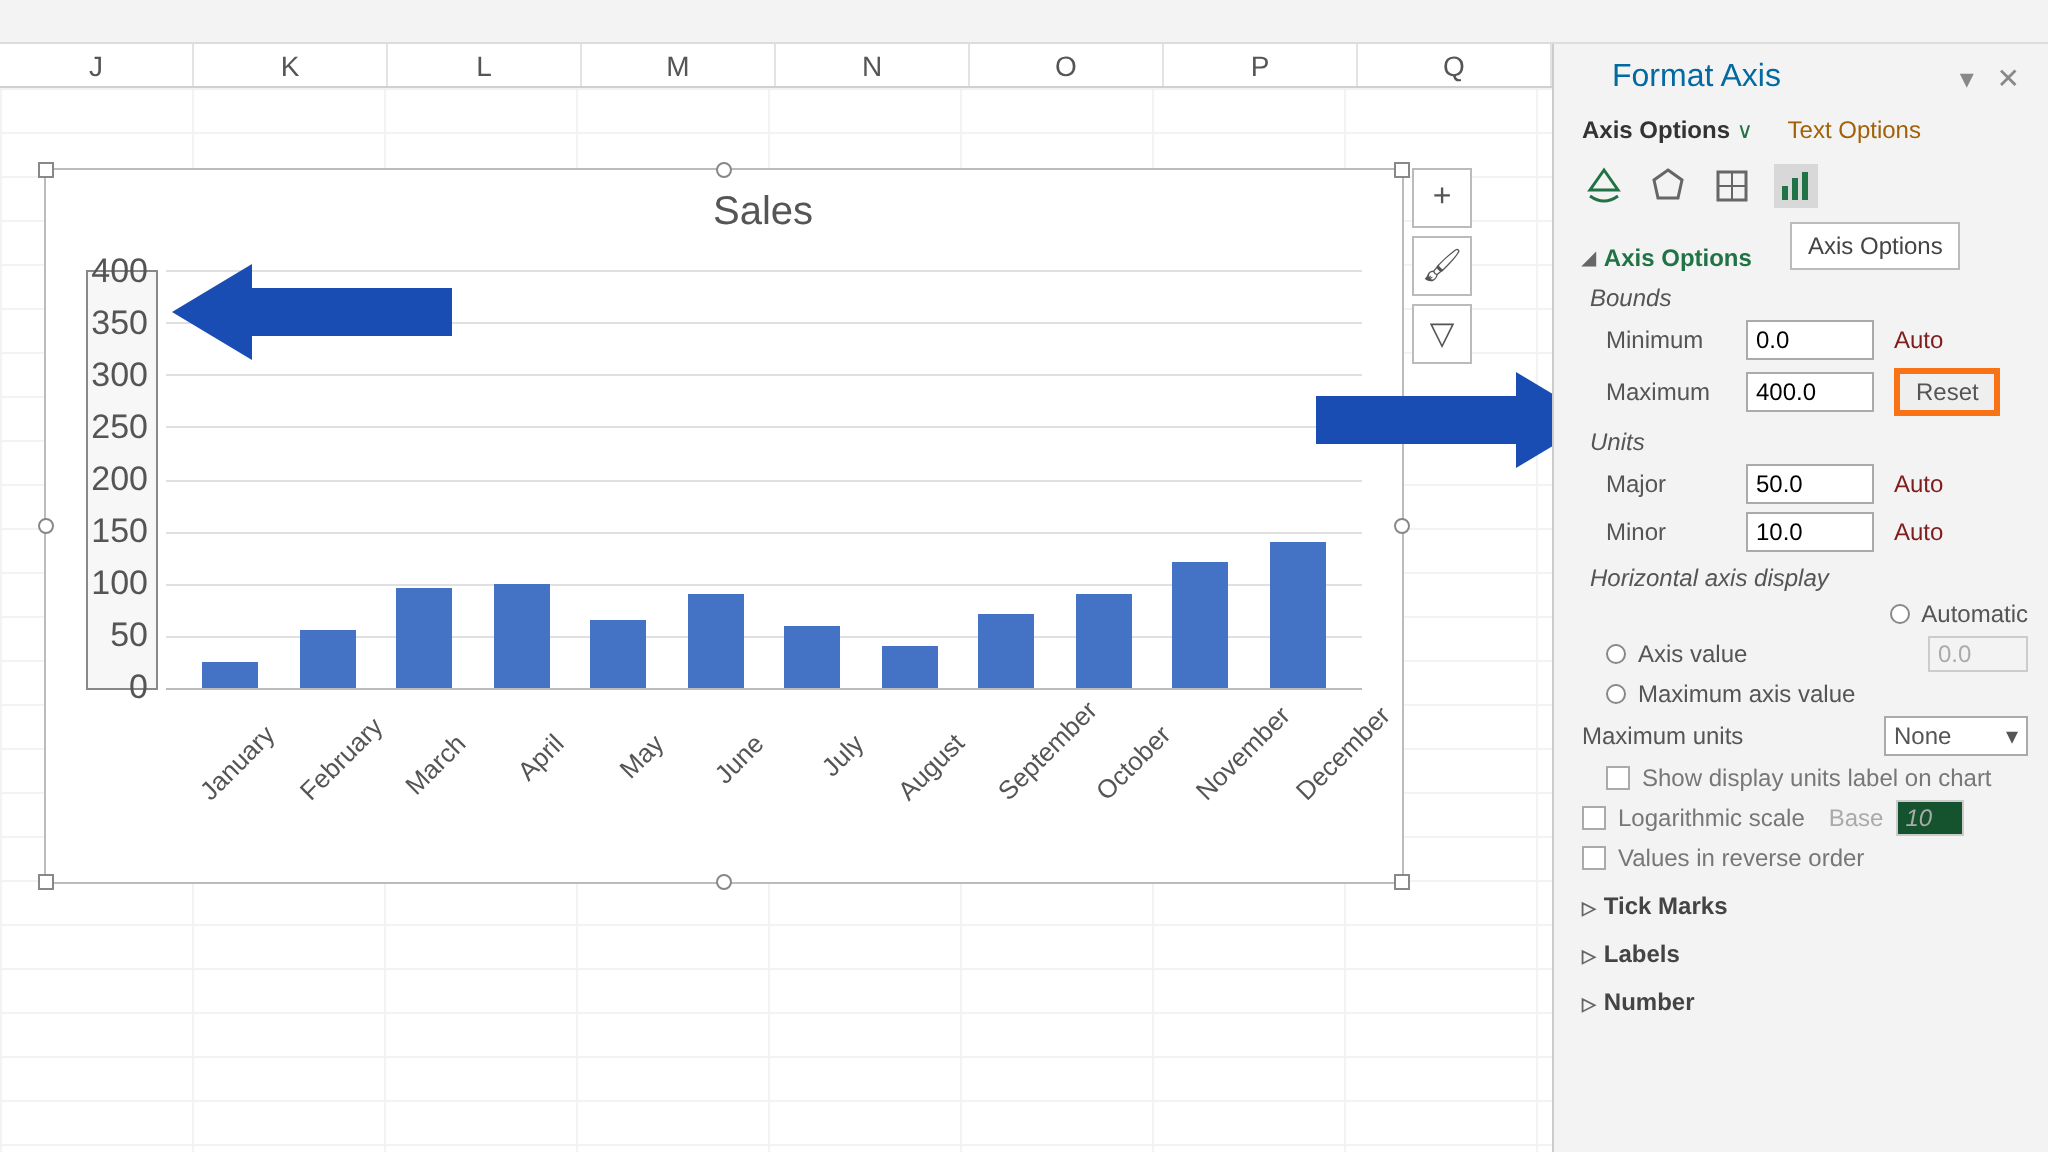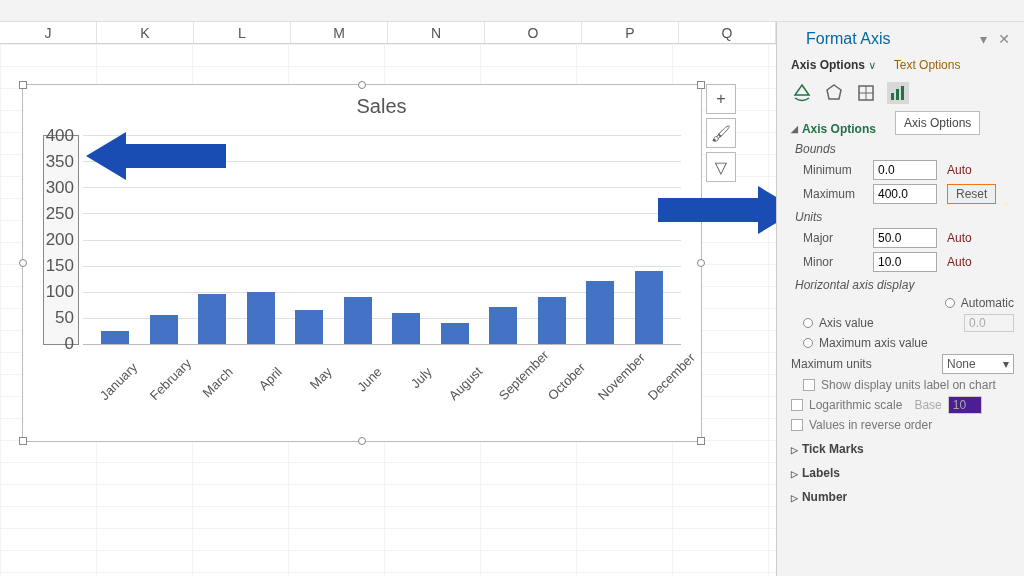--- a/index.html
+++ b/index.html
@@ -199,21 +199,21 @@
   .row .lbl { width: 70px; }
   .row input[type=text] {
     width: 64px; height: 20px;
     border: 1px solid #aaa;
     font-size: 12px;
     padding: 1px 4px;
     background:#fff;
   }
   .row .auto { margin-left: 10px; color:#7f1d1d; }
   .resetbtn {
-    border:1px solid #f97316; background:#efefef;
+    border:3px solid #f97316; background:#efefef;
     padding: 2px 8px; font-size:12px; margin-left:10px;
   }
   .radio { display:flex; align-items:center; margin:4px 0 4px 12px; font-size:12px; color:#555; }
   .radio .dot {
     width:10px;height:10px;border:1px solid #888;border-radius:50%;margin-right:6px;background:#fff;
     display:flex;align-items:center;justify-content:center;
   }
   .radio .dot.sel::after{content:"";width:5px;height:5px;background:#555;border-radius:50%;}
   .radio input[type=text]{
     width:50px;height:18px;border:1px solid #ccc;background:#f3f3f3;color:#aaa;margin-left:auto;font-size:12px;padding:1px 4px;
@@ -435,21 +435,21 @@
   </div>
   <div class="chk" style="margin-left:12px">
     <span class="box"></span>
     <span>Show display units label on chart</span>
   </div>
 
   <div class="chk">
     <span class="box"></span>
     <span>Logarithmic scale</span>
     <span style="margin-left:12px;color:#aaa">Base</span>
-    <input type="text" disabled="" style="width: 34px; margin-left: 6px; border: 1px solid rgb(204, 204, 204); background: #4c1d95; color: rgb(170, 170, 170); font-size: 12px; padding: 1px 4px;" value="10">
+    <input type="text" disabled="" style="width: 34px; margin-left: 6px; border: 1px solid rgb(204, 204, 204); background: #14532d; color: rgb(170, 170, 170); font-size: 12px; padding: 1px 4px; font-style: italic;" value="10">
   </div>
   <div class="chk">
     <span class="box"></span>
     <span>Values in reverse order</span>
   </div>
 
   <div class="secplain">Tick Marks</div>
   <div class="secplain">Labels</div>
   <div class="secplain">Number</div>
 </div>

